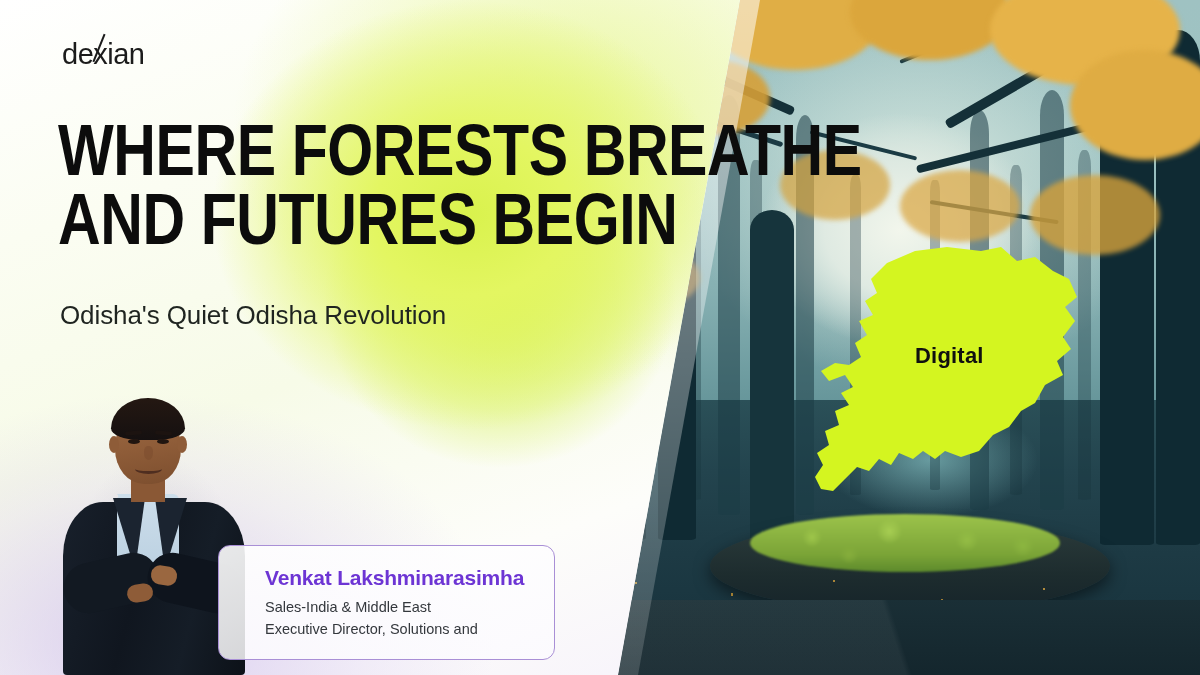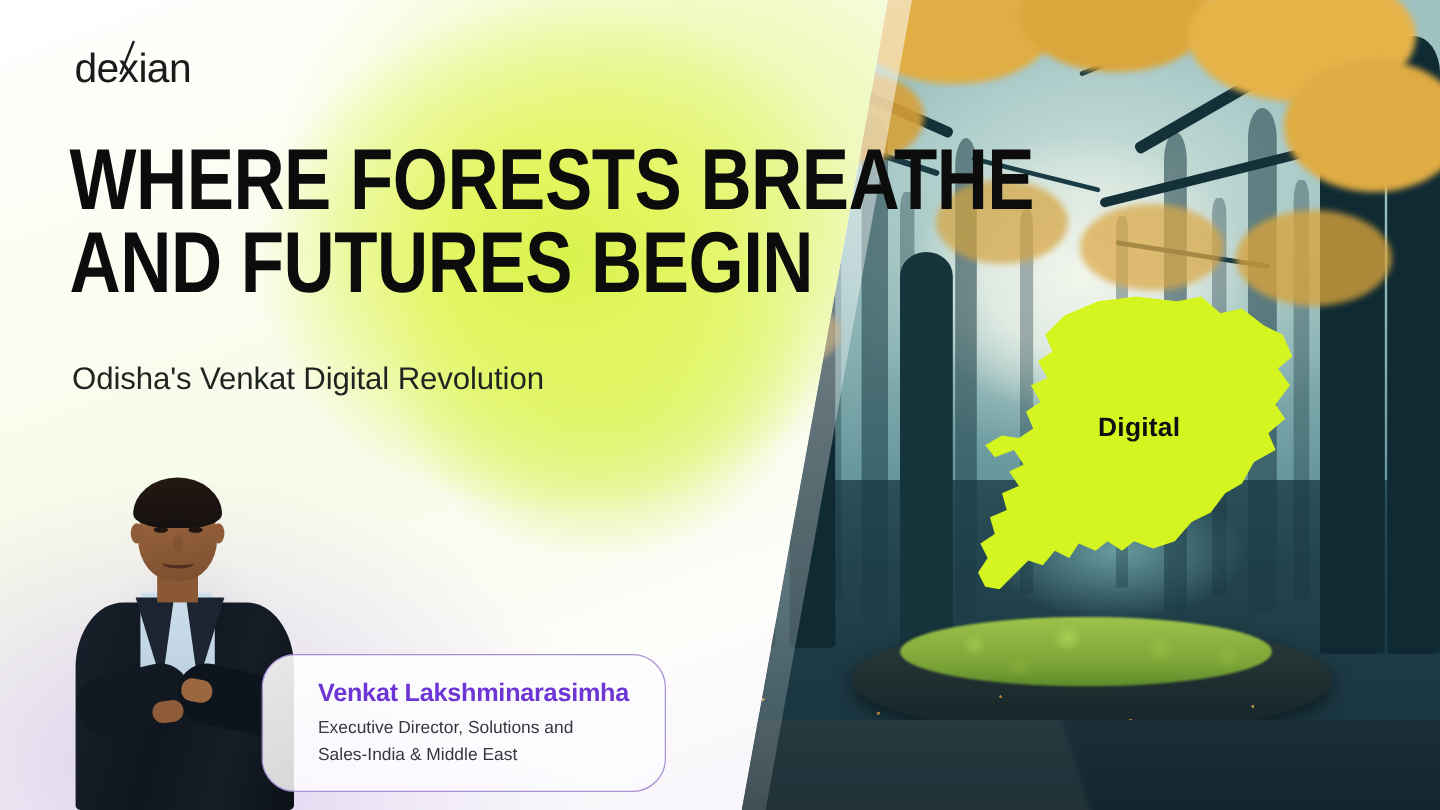--- a/index.html
+++ b/index.html
@@ -123,21 +123,21 @@
   .panel-edge-glow{
     position:absolute;left:560px;top:0;width:200px;height:675px;
     clip-path:polygon(180px 0, 200px 0, 78px 675px, 58px 675px);
     background:linear-gradient(180deg, rgba(255,255,255,.55), rgba(255,255,255,.15));
   }
 
   
   .logo{
     position:absolute;left:62px;top:40px;
     font-family:"Liberation Sans",sans-serif;
-    font-size:34px;font-weight:400;color:#1b1b1b;
+    font-size:29px;font-weight:400;color:#1b1b1b;
     letter-spacing:-0.5px;line-height:1;
     display:flex;align-items:baseline;
   }
   .logo .slash-x{position:relative;display:inline-block;}
   .logo .slash-x::after{
     content:"";position:absolute;left:50%;top:-7px;
     width:1.6px;height:30px;background:#1b1b1b;
     transform:translateX(-2px) rotate(22deg);
   }
 
@@ -219,21 +219,21 @@
     position:absolute;left:92px;top:160px;width:96px;height:50px;
     background:#0e141d;border-radius:26px;transform:rotate(13deg);
   }
   .p-hand-l{position:absolute;left:96px;top:168px;width:26px;height:19px;background:#9a6740;border-radius:9px;transform:rotate(10deg);}
   .p-hand-r{position:absolute;left:72px;top:186px;width:26px;height:18px;background:#8e5c38;border-radius:9px;transform:rotate(-8deg);}
 
   
   .card{
     position:absolute;left:218px;top:545px;width:337px;height:115px;
     border:1.5px solid #a98fd6;
-    border-radius:28px;
+    border-radius:12px;
     background:linear-gradient(160deg, rgba(255,255,255,.9) 0%, rgba(252,251,255,.78) 100%);
     box-sizing:border-box;
   }
   .card-name{
     position:absolute;left:46px;top:20px;
     font-family:"Liberation Sans",sans-serif;
     font-size:21px;font-weight:bold;color:#6d35d4;letter-spacing:-0.2px;
     white-space:nowrap;
   }
   .card-role{
@@ -321,21 +321,21 @@
     <span>de</span>
       <span class="slash-x">x</span>
       <span>ian</span>
   </div>
 
   <div class="headline">
     <span>WHERE FORESTS BREATHE</span>
     <span class="l2">AND FUTURES BEGIN</span>
   </div>
 
-  <div class="subhead">Odisha's Venkat Digital Revolution</div>
+  <div class="subhead">Odisha's Quiet Odisha Revolution</div>
 
   <div class="person">
     <div class="p-shadow"></div>
     <div class="p-jacket"></div>
     <div class="p-shirt"></div>
     <div class="p-collar-l"></div>
     <div class="p-lapel-l"></div>
     <div class="p-lapel-r"></div>
     <div class="p-neck"></div>
     <div class="p-head"></div>
@@ -350,18 +350,18 @@
     <div class="p-mouth"></div>
     <div class="p-arm-l"></div>
     <div class="p-arm-r"></div>
     <div class="p-hand-l"></div>
     <div class="p-hand-r"></div>
   </div>
 
   <div class="card">
     <div class="card-name">Venkat Lakshminarasimha</div>
     <div class="card-role">
+      <div>Sales-India &amp; Middle East</div>
       <div>Executive Director, Solutions and</div>
-      <div>Sales-India &amp; Middle East</div>
     </div>
   </div>
 
 </div>
 
 </body></html>

